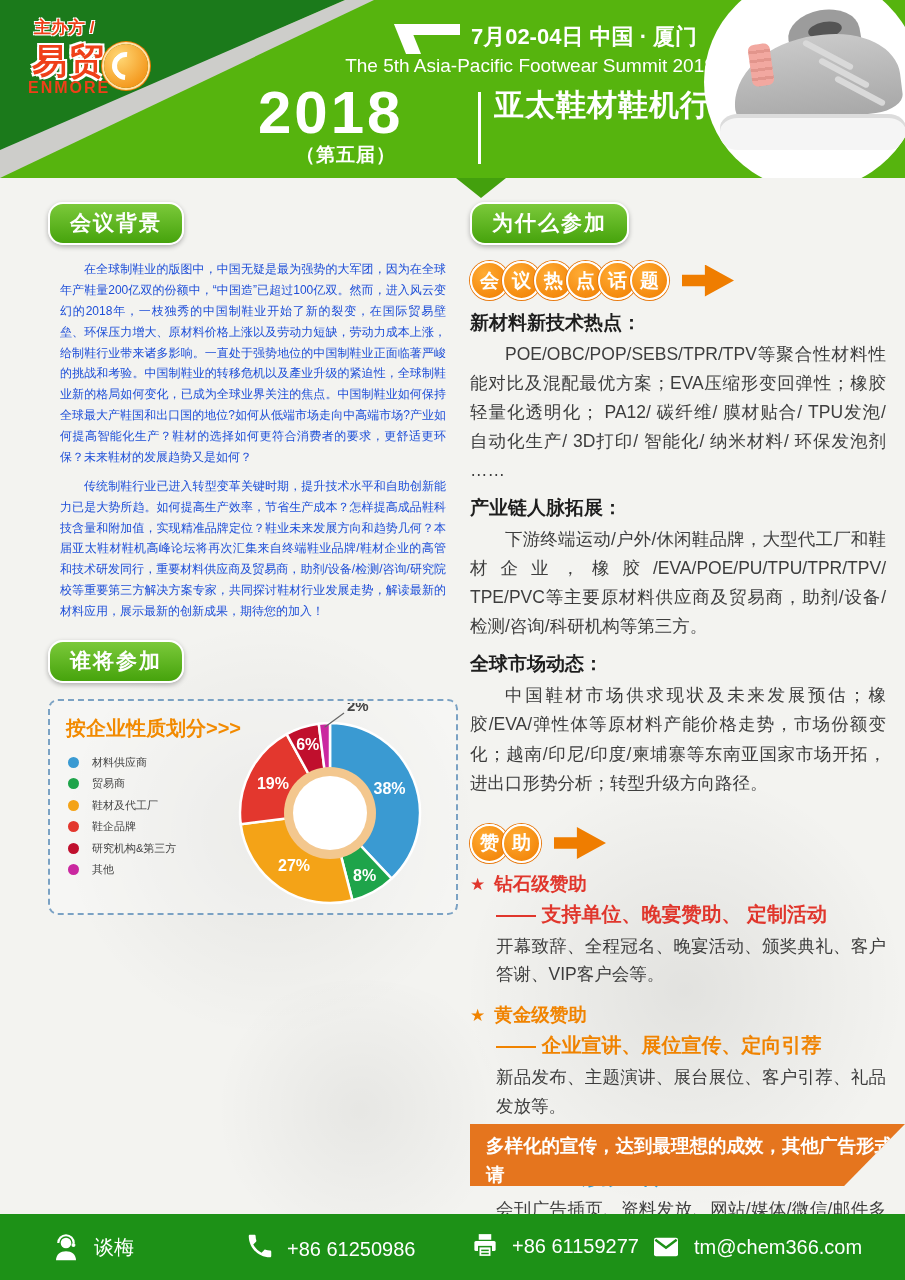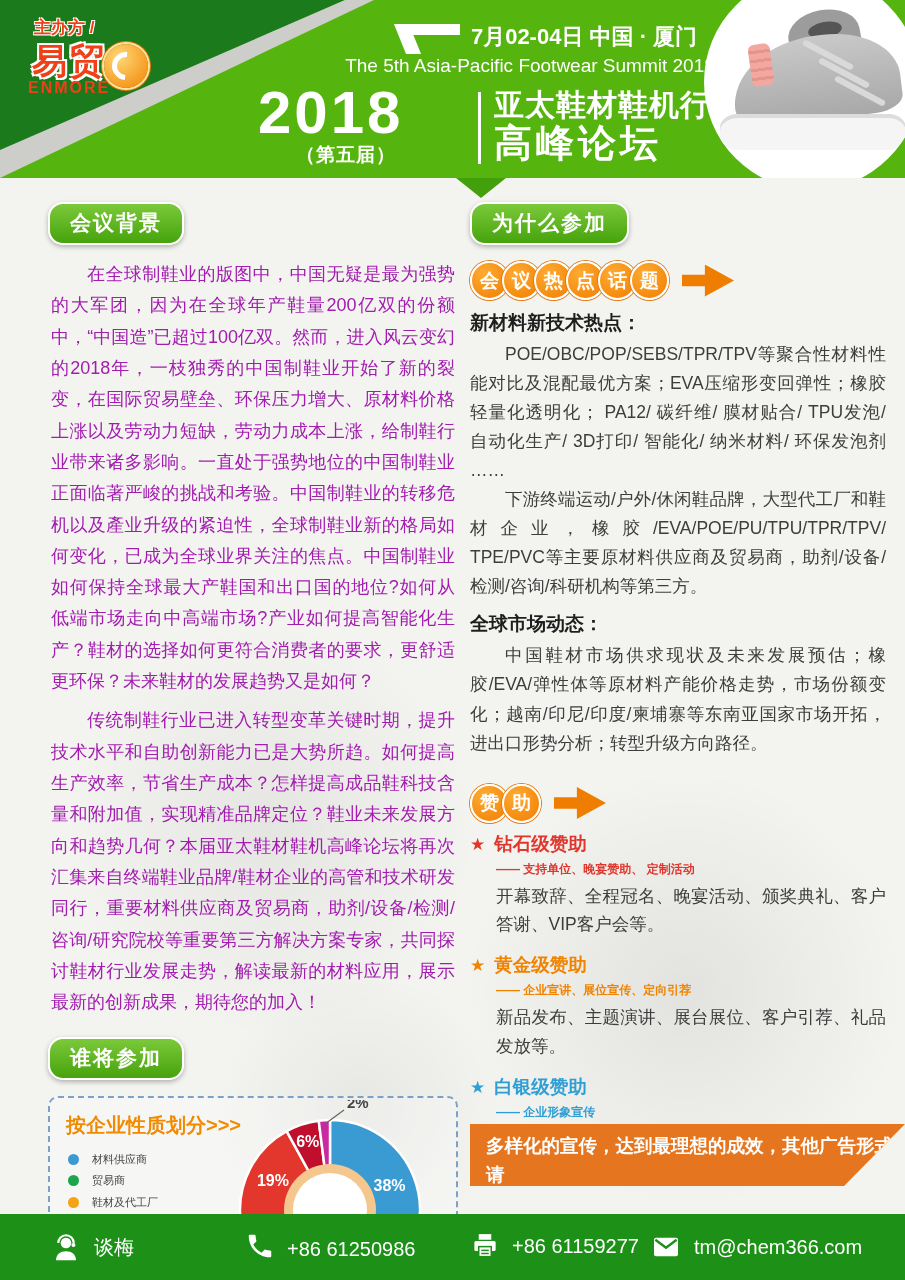--- a/index.html
+++ b/index.html
@@ -48,35 +48,35 @@
      background:repeating-linear-gradient(180deg,#f2a8a0 0 6px,#e2958c 6px 9px);}
   .lace{position:absolute;width:56px;height:6px;background:#d9d9d9;border-radius:3px;}
   .shoe-sole{position:absolute;left:16px;top:140px;width:186px;height:36px;background:#f5f5f5;
      border-radius:18px/14px;box-shadow:inset 0 4px 0 #dcdcdc;}
   .down-tri{position:absolute;left:456px;top:178px;width:0;height:0;
      border-left:25px solid transparent;border-right:25px solid transparent;border-top:20px solid #43a00d;}
   
   .pill{display:inline-block;padding:5px 20px 6px;border-radius:15px;color:#fff;font-size:21px;font-weight:bold;
      letter-spacing:2px;background:linear-gradient(180deg,#7bc93a,#46a30c);border:2px solid #fff;
      box-shadow:0 2px 5px rgba(0,0,0,.28);}
-  .para{font-size:18px;line-height:1.74;color:#a21caf;text-align:justify;text-indent:2em;margin:0 3px 8px;}
+  .para{font-size:12px;line-height:1.74;color:#1d4ed8;text-align:justify;text-indent:2em;margin:0 12px 8px;}
   .col-left{position:absolute;left:48px;top:202px;width:410px;}
   .col-right{position:absolute;left:470px;top:202px;width:416px;}
   .badge-row{display:flex;align-items:center;margin:16px 0 8px;}
   .char-circle{width:35px;height:35px;border-radius:50%;display:flex;align-items:center;justify-content:center;
      background:radial-gradient(circle at 35% 30%,#ffab33,#f07d00);border:2px solid #fff;
      box-shadow:0 0 0 1px #e87a10;color:#fff;font-size:19px;font-weight:bold;margin-right:-7px;flex:none;}
   .arrow-right{width:52px;height:32px;background:#ef7d00;margin-left:20px;
      clip-path:polygon(0 32%,44% 32%,44% 0,100% 50%,44% 100%,44% 68%,0 68%);}
   .sec-title{font-size:19px;font-weight:bold;color:#1e1e1e;margin:10px 0 4px;}
   .sec-body{font-size:17.5px;line-height:1.66;color:#3d3d3d;text-align:justify;text-indent:2em;margin:0;}
   .sponsor{margin:8px 0 14px;}
   .s-head{font-size:18.5px;font-weight:bold;}
   .star{display:inline-block;margin-right:9px;font-size:17px;}
-  .s-tagline{font-size:12px;font-weight:bold;margin:5px 0 4px 26px;}
+  .s-tagline{font-size:20px;font-weight:bold;margin:5px 0 4px 26px;}
   .s-desc{font-size:17.5px;line-height:1.62;color:#3d3d3d;text-align:justify;margin-left:26px;}
   
   .pie-box{position:relative;height:212px;margin-top:16px;border:2px dashed #7ba2c4;border-radius:10px;
      background:rgba(255,255,255,.25);}
   .pie-title{position:absolute;left:16px;top:14px;color:#f28a00;font-size:20px;font-weight:bold;white-space:nowrap;}
   #pie-legend{position:absolute;left:18px;top:54px;margin:0;padding:0;list-style:none;}
   #pie-legend li{display:flex;align-items:center;margin-bottom:6.5px;font-size:11px;color:#444;}
   .dot{width:11px;height:11px;border-radius:50%;margin-right:13px;flex:none;}
   #pie-svg{position:absolute;right:2px;top:2px;}
   
@@ -116,21 +116,20 @@
         <div class="slant"></div>
       </div>
     <div class="date-text">7月02-04日  中国 · 厦门</div>
     <div class="sub-en">The 5th Asia-Pacific Footwear Summit 2018</div>
 
     <div class="year">2018</div>
     <div class="edition">（第五届）</div>
     <div class="v-divider"></div>
     <div class="cn-title">
       <div class="t1">亚太鞋材鞋机行业</div>
-      <div class="t2">高峰论坛</div>
     </div>
 
     <div class="shoe-circle">
       <div class="shoe-collar"></div>
       <div class="collar-hole"></div>
       <div class="shoe-body"></div>
       <div class="heel-tab"></div>
       <div class="lace" style="left:96px;top:78px;transform:rotate(28deg);"></div>
       <div class="lace" style="left:112px;top:96px;transform:rotate(28deg);"></div>
       <div class="lace" style="left:128px;top:114px;transform:rotate(28deg);"></div>
@@ -207,20 +206,21 @@
           <span class="char-circle">题</span>
         </span>
       <span class="arrow-right"></span>
     </div>
 
     <div>
       <div class="sec-title">新材料新技术热点：</div>
       <p class="sec-body">POE/OBC/POP/SEBS/TPR/TPV等聚合性材料性能对比及混配最优方案；EVA压缩形变回弹性；橡胶轻量化透明化； PA12/ 碳纤维/ 膜材贴合/ TPU发泡/ 自动化生产/ 3D打印/ 智能化/ 纳米材料/ 环保发泡剂 ……</p>
     </div>
     <div>
+      <div class="sec-title">产业链人脉拓展：</div>
       <p class="sec-body">下游终端运动/户外/休闲鞋品牌，大型代工厂和鞋材企业，橡胶/EVA/POE/PU/TPU/TPR/TPV/ TPE/PVC等主要原材料供应商及贸易商，助剂/设备/检测/咨询/科研机构等第三方。</p>
     </div>
     <div>
       <div class="sec-title">全球市场动态：</div>
       <p class="sec-body">中国鞋材市场供求现状及未来发展预估；橡胶/EVA/弹性体等原材料产能价格走势，市场份额变化；越南/印尼/印度/柬埔寨等东南亚国家市场开拓，进出口形势分析；转型升级方向路径。</p>
     </div>
 
     <div class="badge-row" style="margin-top:26px;">
       <span style="display:flex;">
           <span class="char-circle">赞</span>

